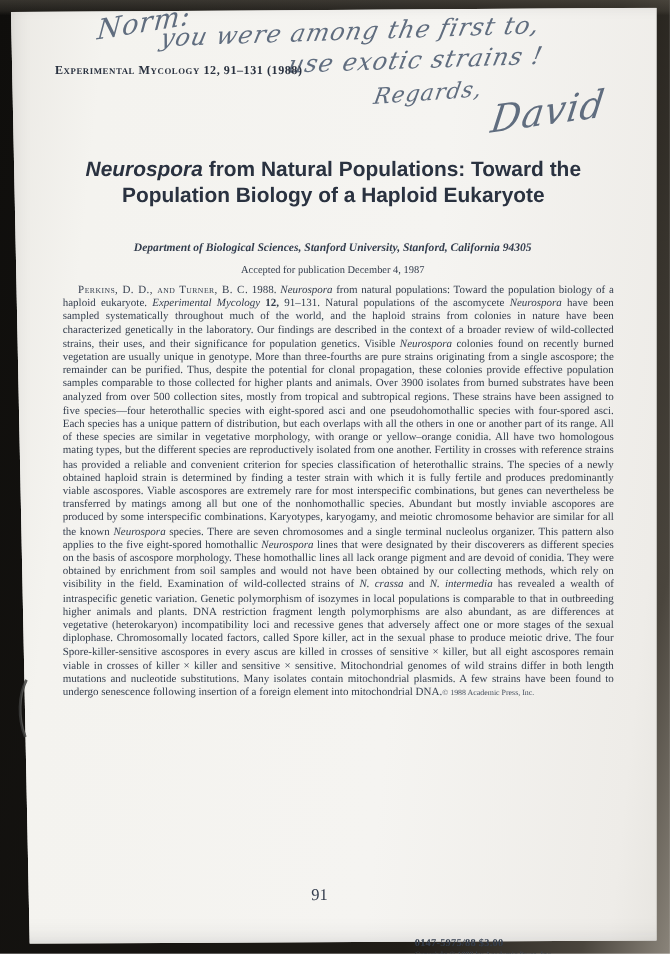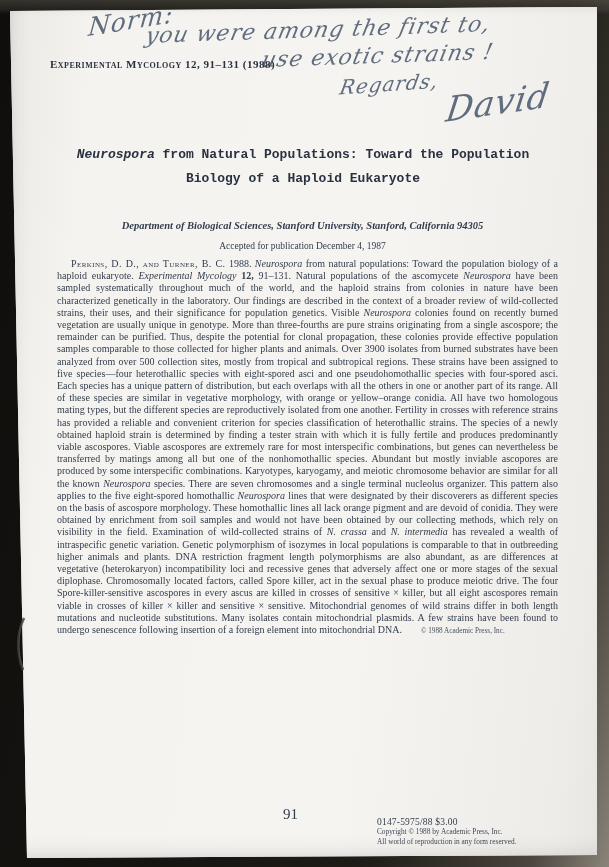--- a/index.html
+++ b/index.html
@@ -60,22 +60,22 @@
   .review-heading{
     position:absolute; left:0; top:118px; width:605px;
     text-align:center;
     font-family:"Liberation Sans", sans-serif;
     font-weight:bold; font-size:14.5px; letter-spacing:.6px;
     color:var(--heading-ink-color);
   }
   .article-title{
     position:absolute; left:62px; top:143px; width:482px;
     text-align:center;
-    font-family:Liberation Mono, monospace;
-    font-weight:bold; font-size:13px; line-height:24px;
+    font-family:Liberation Sans, sans-serif;
+    font-weight:bold; font-size:19px; line-height:24px;
     color:var(--heading-ink-color);
   }
   .authors{
     position:absolute; left:0; top:196px; width:605px;
     text-align:center;
     font-variant:small-caps; font-weight:600;
     font-size:12.5px; letter-spacing:.8px;
     color:var(--heading-ink-color);
   }
   .affiliation{
@@ -89,35 +89,35 @@
   }
   .abstract{
     position:absolute; left:57px; top:258px; width:501px;
     font-size:10px; line-height:12.2px;
     text-align:justify; text-indent:14px;
     color:var(--ink-color);
   }
   .rt-i{font-style:italic;}
   .rt-b{font-weight:bold;}
   .rt-sc{font-variant:small-caps; letter-spacing:.4px;}
-  .rt-fine{font-size:7.2px; margin-left:19px; color:#46505e;}
+  .rt-fine{font-size:7.2px; margin-left:0; color:#46505e;}
 
   
   .staple{position:absolute; left:14px; top:614px;}
 
   
   .page-number{
     position:absolute; left:283px; top:806px;
     font-size:15px; color:var(--ink-color);
   }
   .backmatter{
     position:absolute; left:377px; top:817px;
     color:var(--ink-color);
   }
-  .issn-price{font-size:9.5px; font-weight:400; letter-spacing:.2px;}
+  .issn-price{font-size:9.5px; font-weight:700; letter-spacing:.2px;margin-top:36px;}
   .copyright-small{font-size:7.3px; line-height:10px; color:#3e4856;}
 </style>
 </head>
 <body>
 
 <div class="paper-sheet"></div>
 
 <div class="page-content">
 
   <div>

